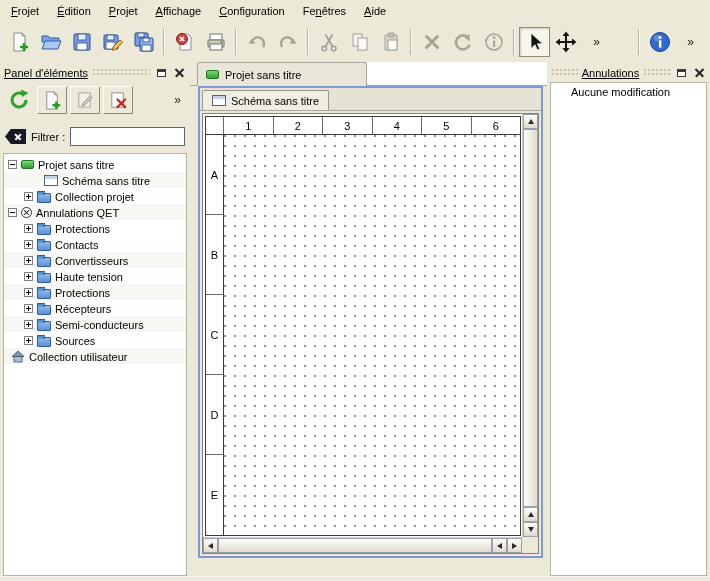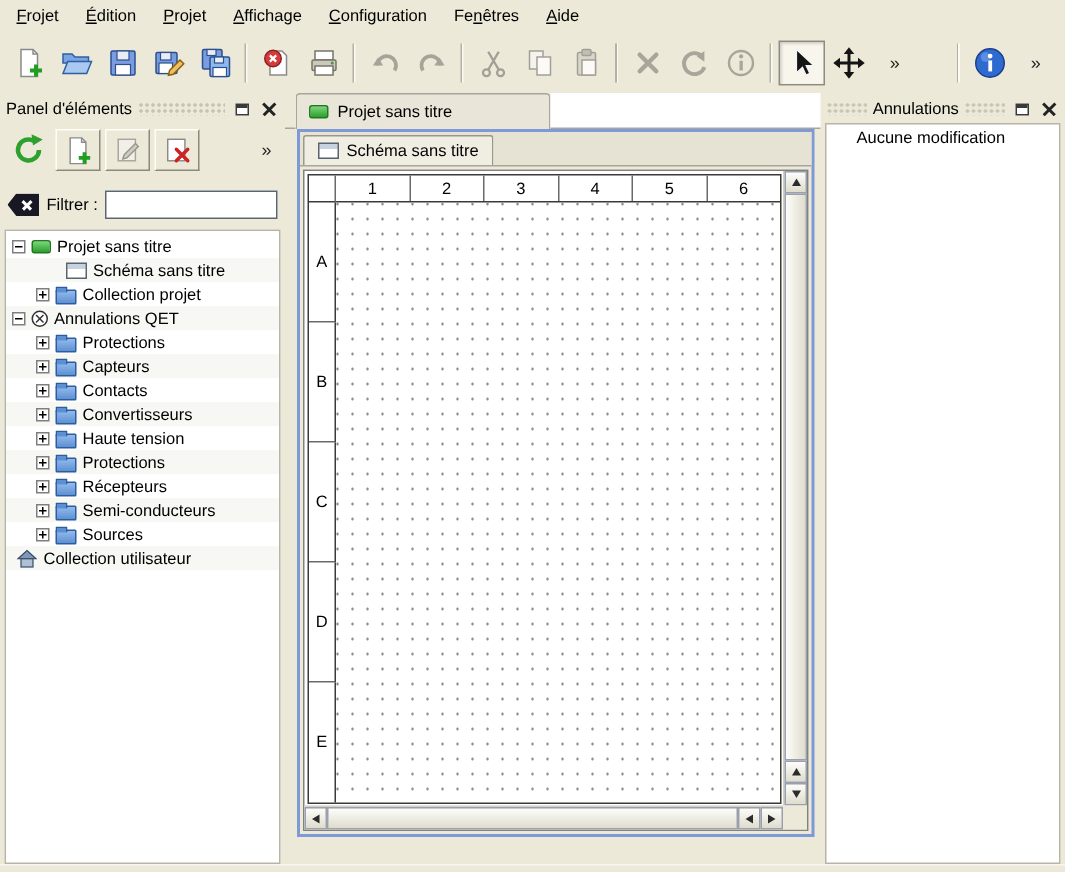--- a/index.html
+++ b/index.html
@@ -23,21 +23,21 @@
           background:linear-gradient(to right,#b4b1a2 1px,#fbfaf4 1px); }
   .spring { flex:1; }
   .chev { font-size:12px; color:#222; padding:0 3px; }
 
   
   .content { position:absolute; top:62px; left:0; right:0; bottom:5px; display:flex; }
   .dock { display:flex; flex-direction:column; padding:3px 2px 0; }
   .left-dock { width:190px; }
   .right-dock { width:163px; }
   .dock-titlebar { height:15px; display:flex; align-items:center; gap:4px; padding:0 2px; flex:none; }
-  .dock-title { white-space:nowrap; }
+  .dock-title { white-space:nowrap;text-decoration:underline; }
   .dock-texture { flex:1; height:9px;
           background-image:radial-gradient(#c6c3b2 1px, transparent 1.2px);
           background-size:4px 4px; }
   .dock-btn { width:14px; height:13px; display:flex; align-items:center; justify-content:center; flex:none; }
   .float-glyph { width:9px; height:8px; border:1px solid #3a3a3a; background:#fff;
           box-shadow:inset 0 2px 0 #3a3a3a; }
   .x-glyph { position:relative; width:9px; height:9px; }
   .x-glyph::before,.x-glyph::after { content:""; position:absolute; left:-1px; top:4px;
           width:11px; height:1.5px; background:#222; }
   .x-glyph::before { transform:rotate(45deg); }
@@ -362,25 +362,20 @@
         </div>
         <div class="trow p0 alt">
           <span class="expander"></span>
           <span class="ico-qet"></span>
           <span class="tlabel">Annulations QET</span>
         </div>
         <div class="trow p1">
           <span class="expander closed"></span>
           <span class="ico-folder"></span>
           <span class="tlabel">Protections</span>
-        </div>
-        <div class="trow p1 alt">
-          <span class="expander closed"></span>
-          <span class="ico-folder"></span>
-          <span class="tlabel">Capteurs</span>
         </div>
         <div class="trow p1">
           <span class="expander closed"></span>
           <span class="ico-folder"></span>
           <span class="tlabel">Contacts</span>
         </div>
         <div class="trow p1 alt">
           <span class="expander closed"></span>
           <span class="ico-folder"></span>
           <span class="tlabel">Convertisseurs</span>

